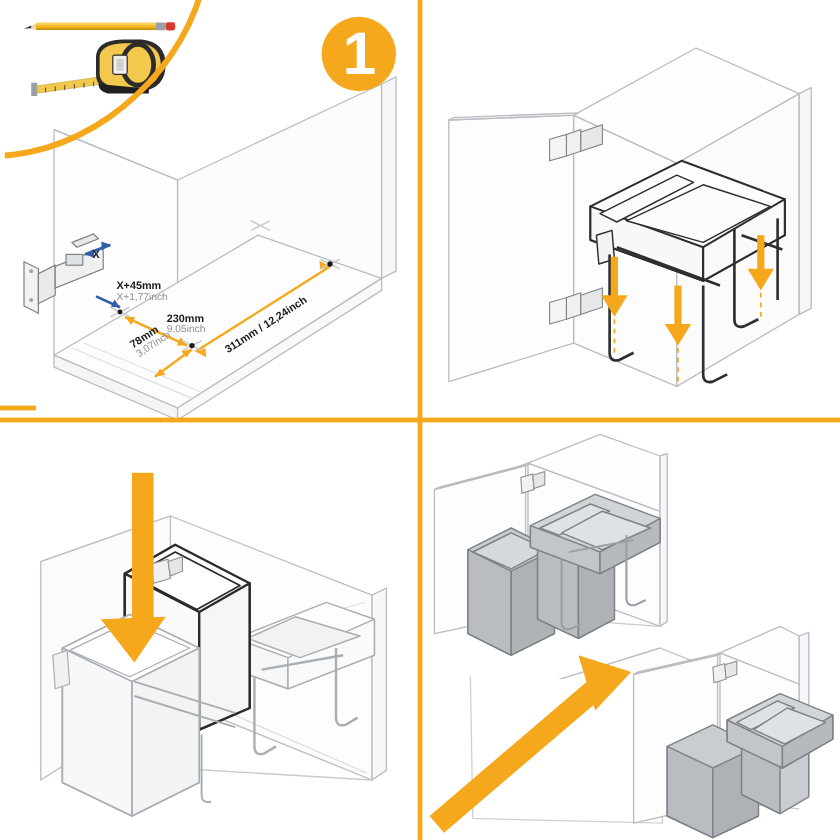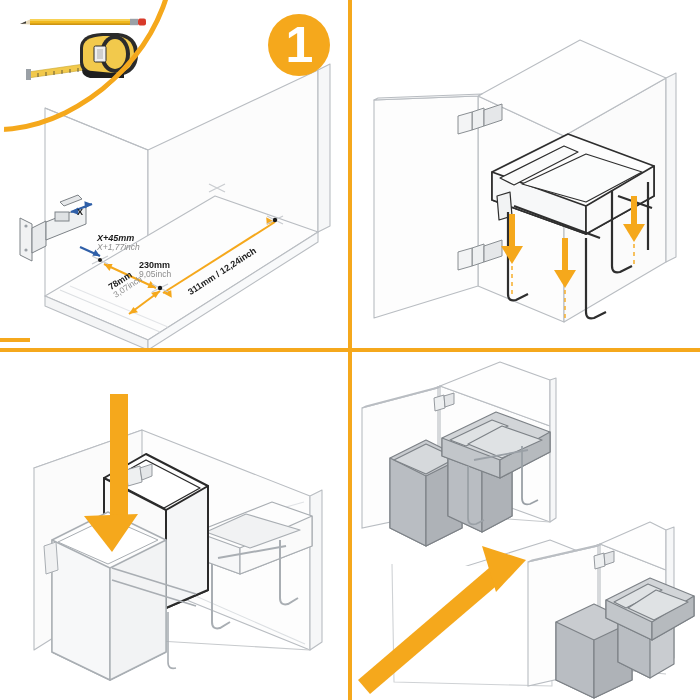--- a/index.html
+++ b/index.html
@@ -45,21 +45,21 @@
   #tape    { left:20px;  top:28px; }
 
   
   .art { position:absolute; left:0; top:0; width:350px; height:350px; }
 
   
   .dim { position:absolute; white-space:nowrap; line-height:1.15; }
   .dim .mm   { font-size:9px;  font-weight:bold; color:#1a1a1a; display:block; }
   .dim .inch { font-size:8.5px; color:#8d8d8d;   display:block; }
 
-  #d-x45 { left:97px;  top:233px;font-style:italic; }
+  #d-x45 { left:97px;  top:233px; }
   #d-230 { left:139px; top:260px; }
   #d-78  { left:112px; top:282px; transform:rotate(-33deg); transform-origin:left center; }
   #d-311 { left:188px; top:282px; transform:rotate(-33deg); transform-origin:left center; }
   #d-311 .mm { display:inline; }
 
   .xlabel { position:absolute; font-size:9px; font-weight:bold; color:#1a1a1a; }
   #x-lbl { left:77px; top:207px; }
 </style>
 </head>
 <body>

